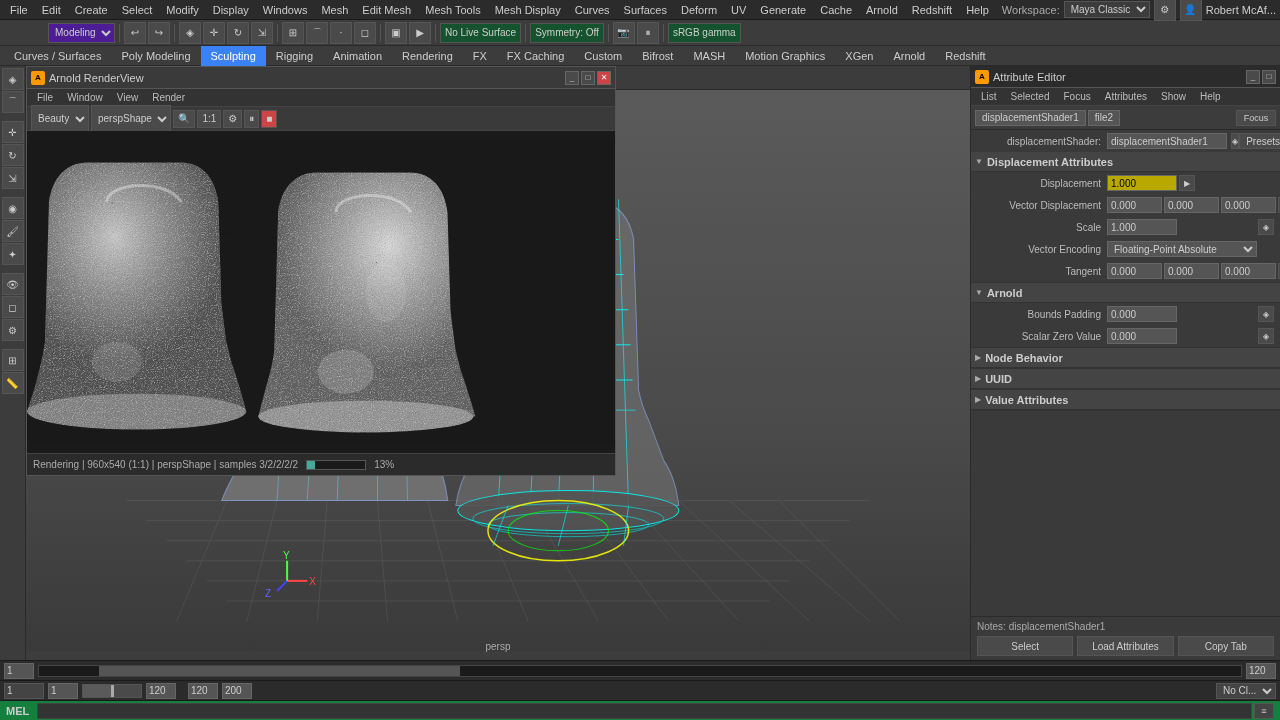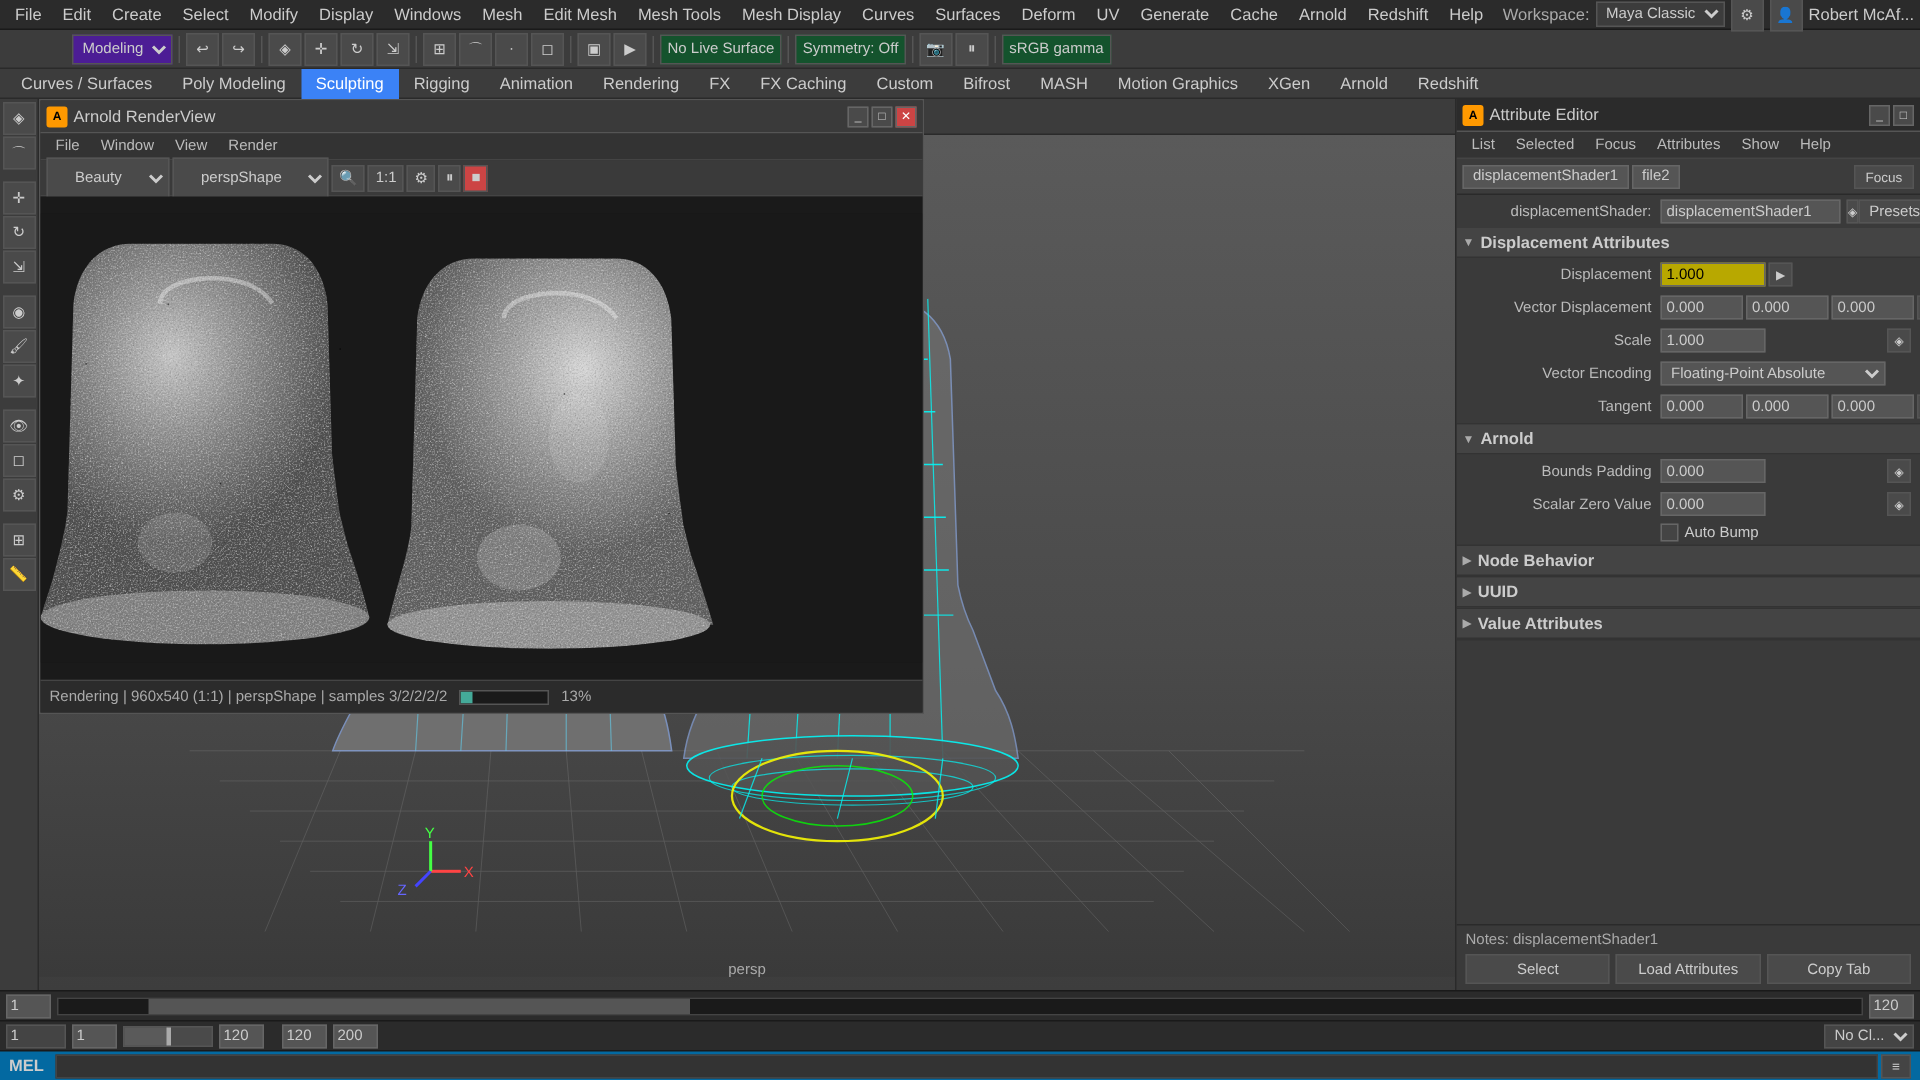--- a/index.html
+++ b/index.html
@@ -245,21 +245,21 @@
       display: flex;
       align-items: center;
       gap: 2px;
     }
     .render-tb-select {
       height: 28px;
       background: #4a4a4a;
       border: 1px solid #555;
       font-size: 10px;
       color: #ccc;
-      padding: 0 14px;
+      padding: 0 2px;
     }
 
     .render-canvas {
       width: 100%;
       height: calc(100% - 22px - 18px - 24px - 22px);
       background: #1a1a1a;
       position: relative;
       overflow: hidden;
     }
 
@@ -1066,25 +1066,20 @@
           <input class="ae-input" value="0.000" style="">
           <div class="ae-btn-sm" style="margin-left:auto;">◈</div>
         </div>
 
         <div class="ae-control-row">
           <div class="ae-control-label">Scalar Zero Value</div>
           <input class="ae-input" value="0.000" style="">
           <div class="ae-btn-sm" style="margin-left:auto;">◈</div>
         </div>
 
-        <div class="ae-checkbox-row">
-          <div class="ae-checkbox-label"></div>
-          <div class="ae-checkbox"></div>
-          <span class="ae-checkbox-text">Auto Bump</span>
-        </div>
       </div>
 
       <div class="ae-collapse-section">
         <div class="ae-section-header">
           <span class="ae-section-triangle">▶</span>
           <span class="ae-section-title">Node Behavior</span>
         </div>
       </div>
 
       <div class="ae-collapse-section">
@@ -1137,17 +1132,17 @@
   <div style="margin-left:4px;"></div>
   <input class="bb-frame-input" value="120" style="">
   <input class="bb-frame-input" value="200" style="">
   <div style="margin-left:auto; display:flex; align-items:center; gap:4px;">
     <select class="bb-select">
       <option>No Cl...</option>
     </select>
   </div>
 </div>
 
-<div style="height:20px; background:#0369a1; display:flex; align-items:center; padding:0 6px; border-top:1px solid #1a1a1a;">
+<div style="height:20px; background:#15803d; display:flex; align-items:center; padding:0 6px; border-top:1px solid #1a1a1a;">
   <span class="status-mel">MEL</span>
   <div style="margin-left:8px; flex:1; height:16px; background:#333; border:1px solid #444; position:relative;"></div>
   <div style="width:20px; height:16px; background:#444; border:1px solid #555; margin-left:2px; display:flex; align-items:center; justify-content:center; cursor:pointer; font-size:9px; color:#ccc;">≡</div>
 </div>
 
 </body></html>

